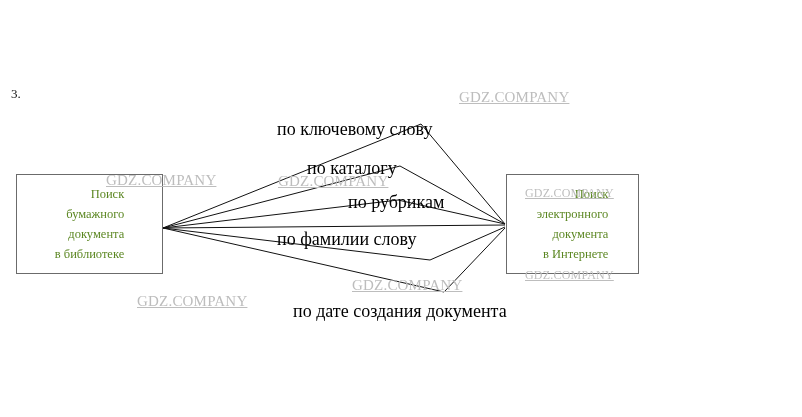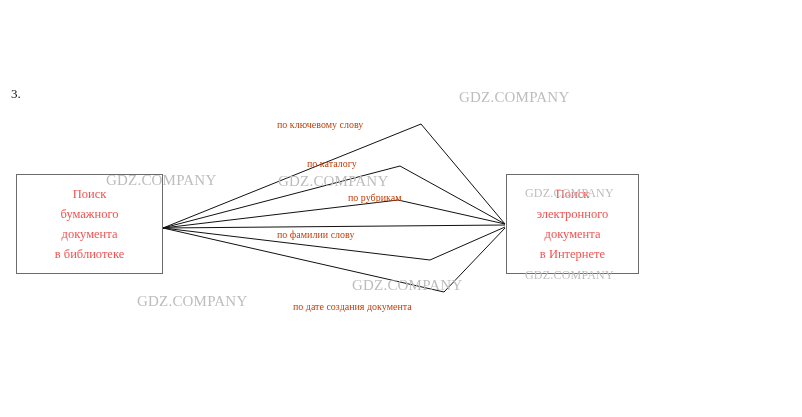--- a/index.html
+++ b/index.html
@@ -46,42 +46,43 @@
   .box-text {
     position: absolute;
     left: 0;
     top: 0;
     width: 100%;
     height: 100%;
     display: flex;
     flex-direction: column;
     justify-content: center;
     align-items: center;
-    color: #ef4444;
+    color: #4d7c0f;
     font-size: 12.5px;
     font-family: "Liberation Serif", serif;
     line-height: 1.62;
-    text-align: center;
+    text-align: right;
     white-space: pre;
     opacity: 0.92;
   }
   .label {
     position: absolute;
-    font-size: 10px;
+    font-size: 18px;
     font-family: "Liberation Serif", serif;
-    color: #c2410c;
+    color: #000000;
     white-space: nowrap;
   }
   .wm {
     position: absolute;
     font-family: "Liberation Serif", serif;
     color: #bdbdbd;
     white-space: nowrap;
     pointer-events: none;
     letter-spacing: 0.2px;
+    text-decoration: underline;
   }
   svg.lines {
     position: absolute;
     left: 0;
     top: 0;
     width: 802px;
     height: 417px;
     overflow: visible;
   }
 </style>

